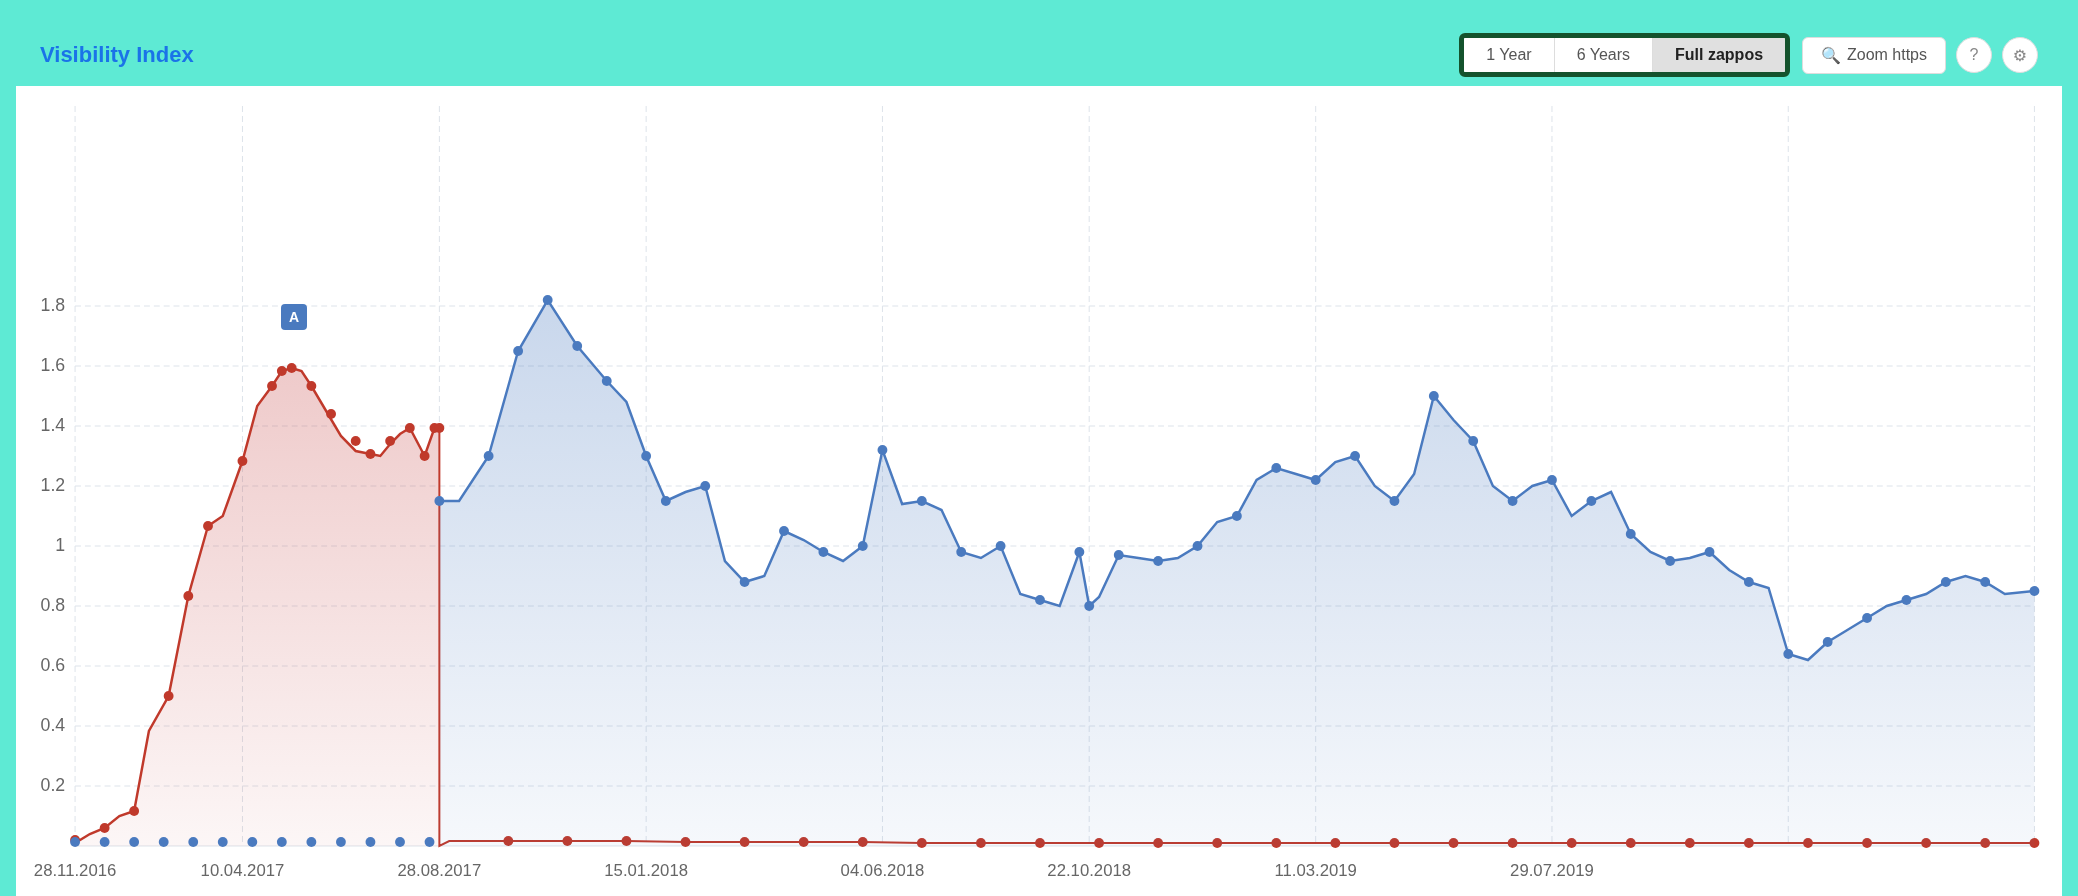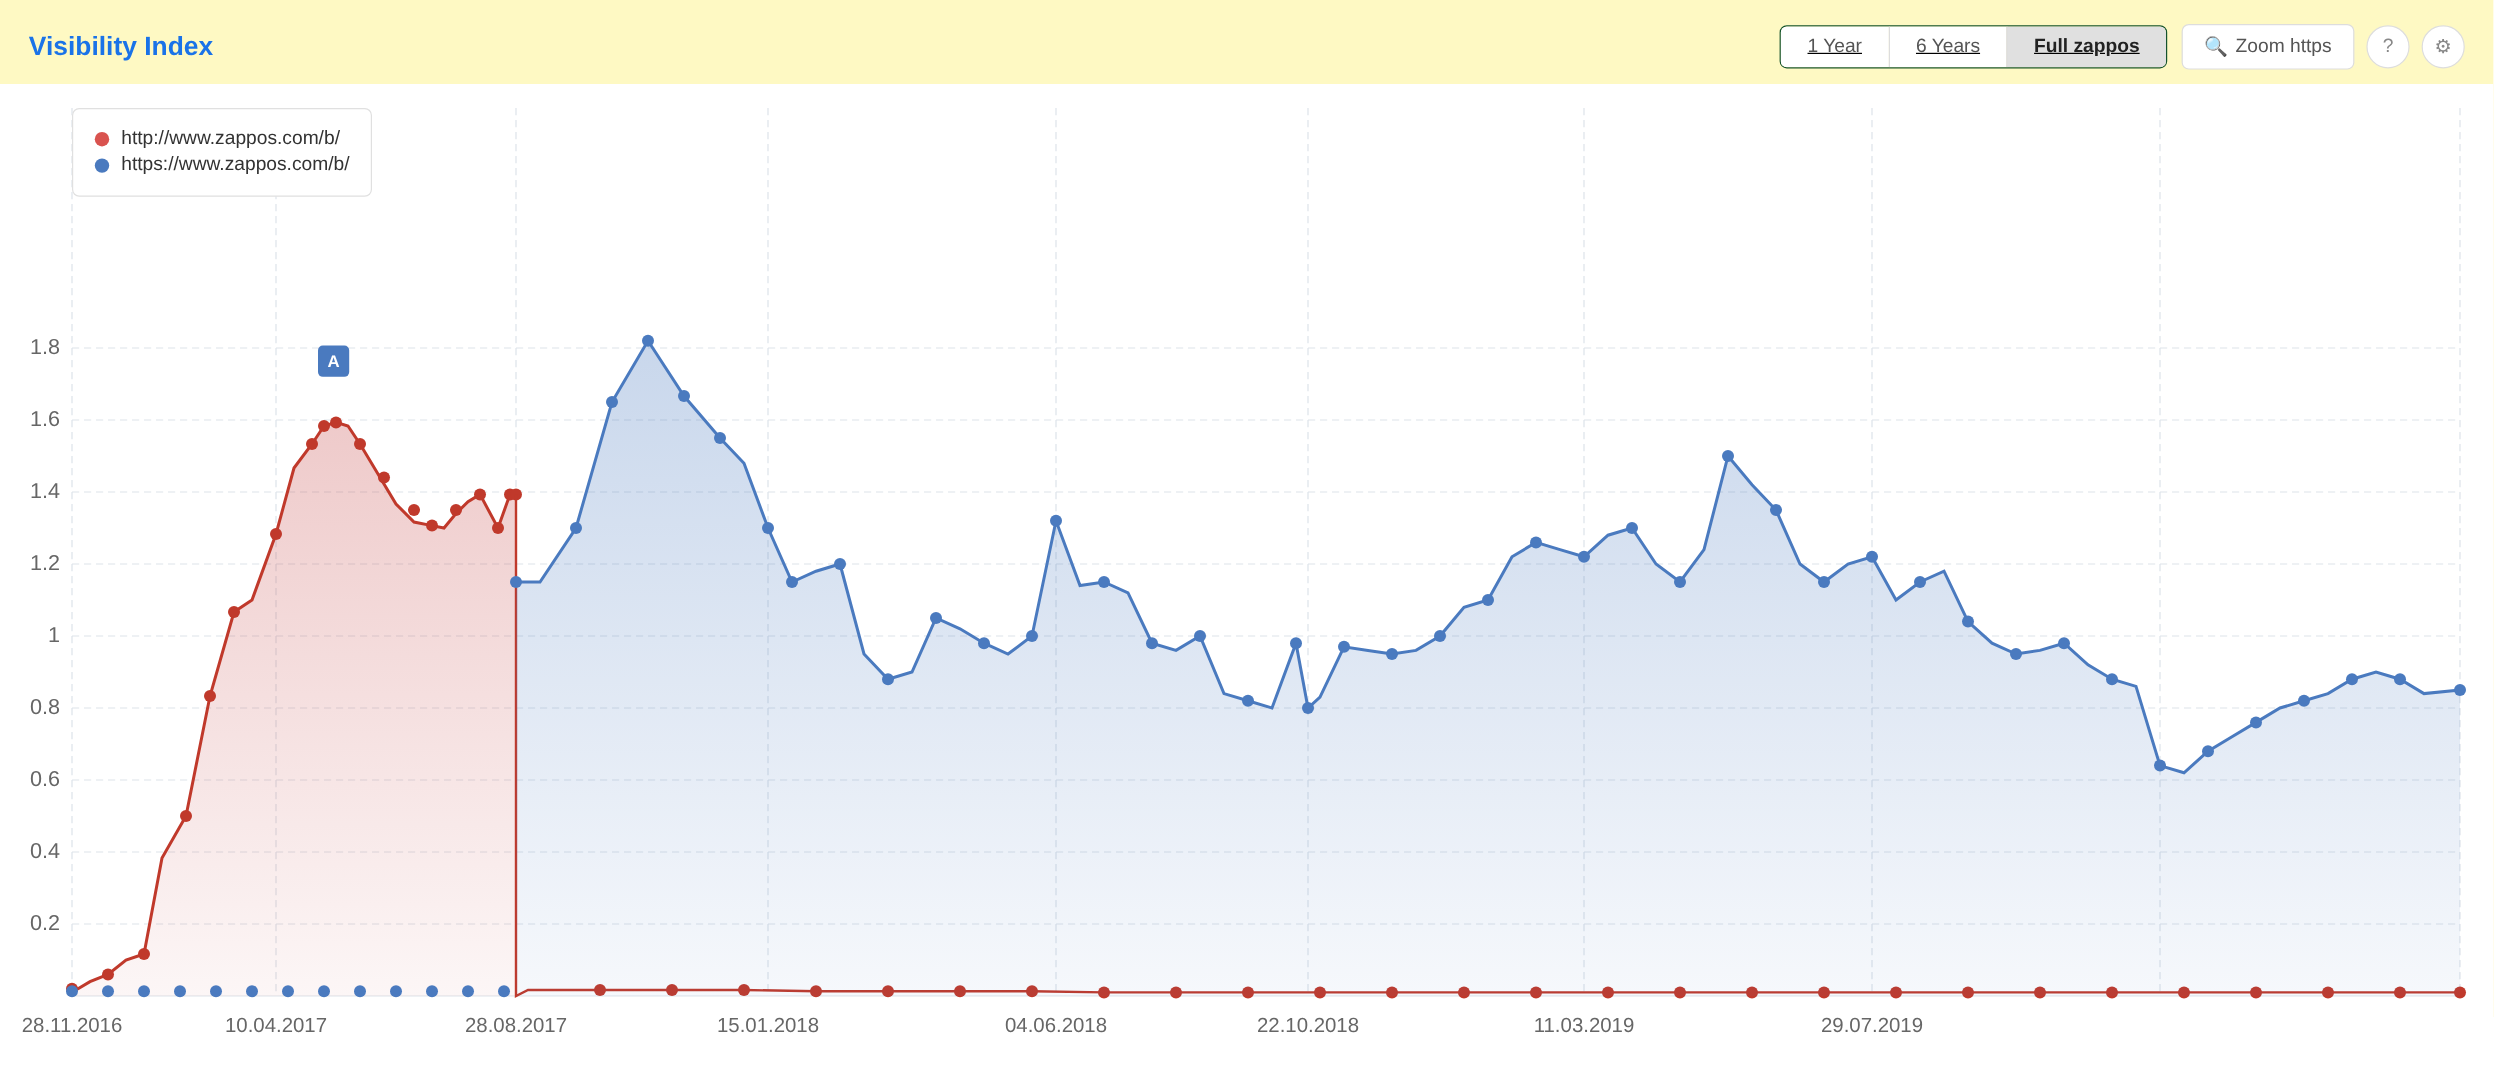--- a/index.html
+++ b/index.html
@@ -6,22 +6,22 @@
     body {
       font-family: -apple-system, BlinkMacSystemFont, 'Segoe UI', sans-serif;
       background: #fff;
       width: 2078px;
       height: 896px;
       overflow: hidden;
     }
     .chart-container {
       width: 2078px;
       height: 896px;
-      background: #fef9c3;
-      padding: 0;
+      background: #5eead4;
+      padding: 16px;
       position: relative;
     }
     .header {
       display: flex;
       align-items: center;
       justify-content: space-between;
       padding: 16px 24px 8px 24px;
       height: 70px;
     }
     .title {
@@ -29,24 +29,23 @@
       font-weight: 700;
       color: #1a73e8;
     }
     .controls {
       display: flex;
       align-items: center;
       gap: 4px;
     }
     .btn-group {
       display: flex;
-      border: 1px solid #14532d;
+      border: 5px solid #14532d;
       border-radius: 6px;
       overflow: hidden;
-      text-decoration: underline;
     }
     .btn {
       padding: 8px 22px;
       font-size: 16px;
       cursor: pointer;
       background: #fff;
       border: none;
       color: #555;
       font-family: inherit;
     }
@@ -150,30 +149,20 @@
       <button class="zoom-back">
         <span>🔍</span>
         <span>Zoom https</span>
       </button>
       <div class="icon-btn">?</div>
       <div class="icon-btn">⚙</div>
     </div>
   </div>
 
   <div class="chart-area">
-    <div class="legend">
-      <div class="legend-item">
-        <div class="legend-dot red"></div>
-        <span>http://www.zappos.com/b/</span>
-      </div>
-      <div class="legend-item">
-        <div class="legend-dot blue"></div>
-        <span>https://www.zappos.com/b/</span>
-      </div>
-    </div>
     <div class="annotation-a">A</div>
 
     <svg class="main-chart" viewBox="0 0 2078 826" preserveAspectRatio="none">
 
       <rect x="0" y="0" width="2078" height="826" fill="#fff"></rect>
 
       <line x1="60" y1="220" x2="2050" y2="220" stroke="#dde3ea" stroke-width="1" stroke-dasharray="6,4"></line>
       <line x1="60" y1="280" x2="2050" y2="280" stroke="#dde3ea" stroke-width="1" stroke-dasharray="6,4"></line>
       <line x1="60" y1="340" x2="2050" y2="340" stroke="#dde3ea" stroke-width="1" stroke-dasharray="6,4"></line>
       <line x1="60" y1="400" x2="2050" y2="400" stroke="#dde3ea" stroke-width="1" stroke-dasharray="6,4"></line>

